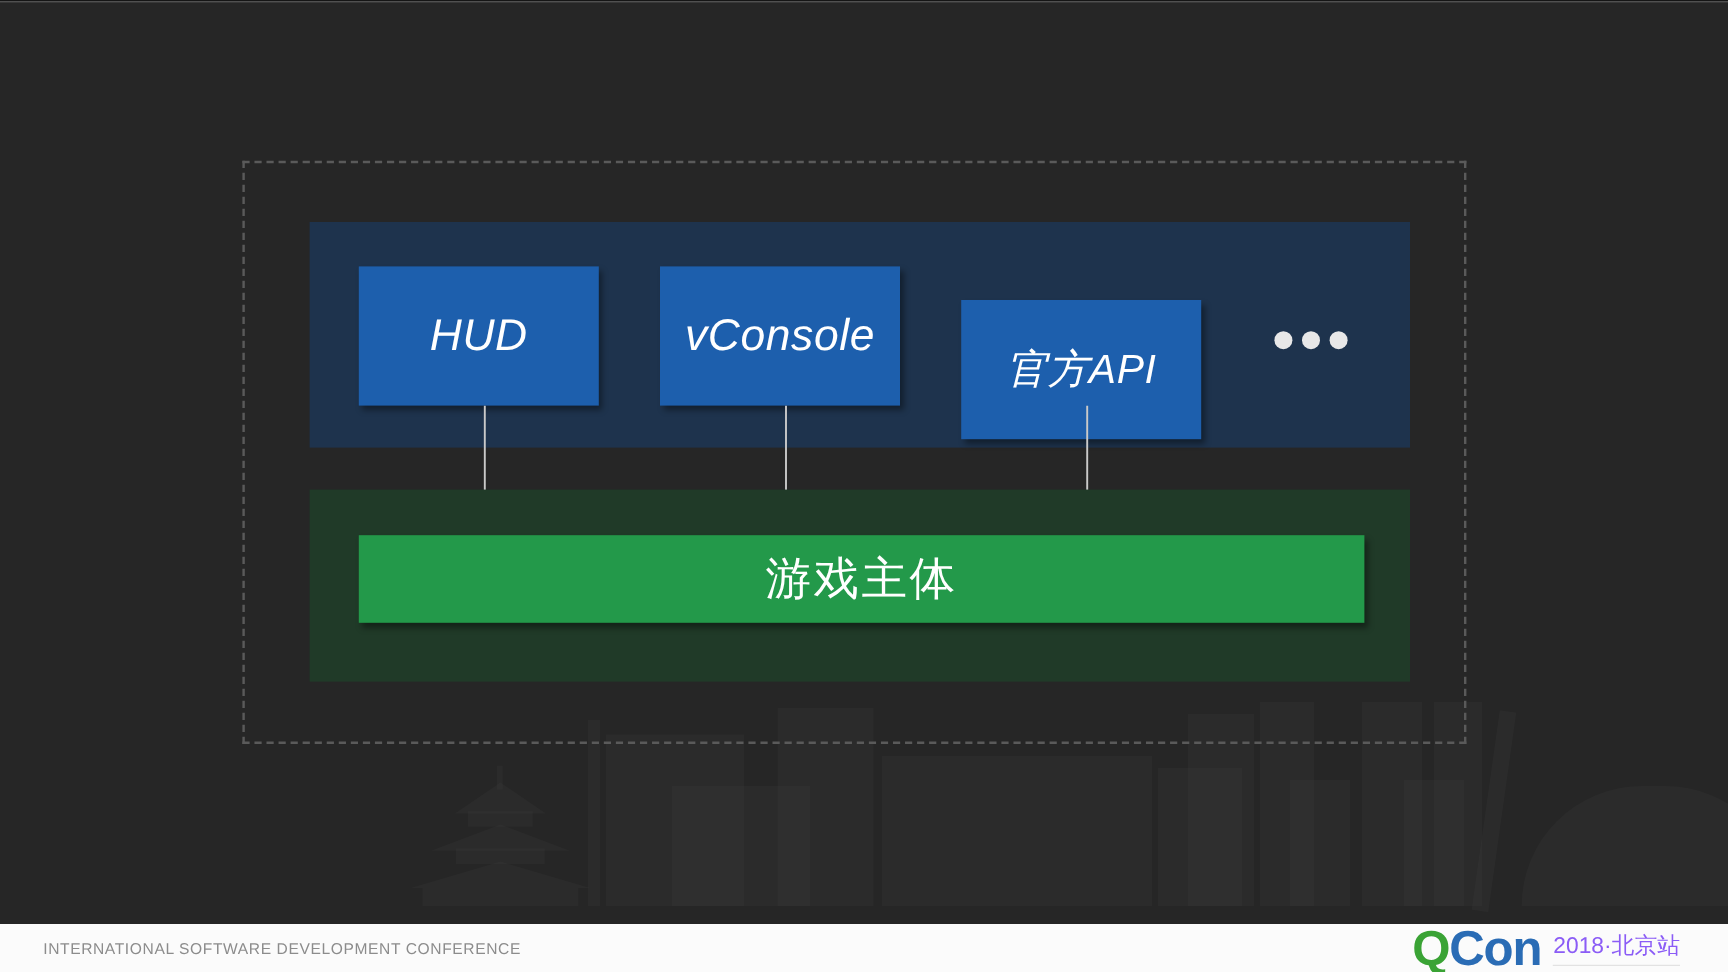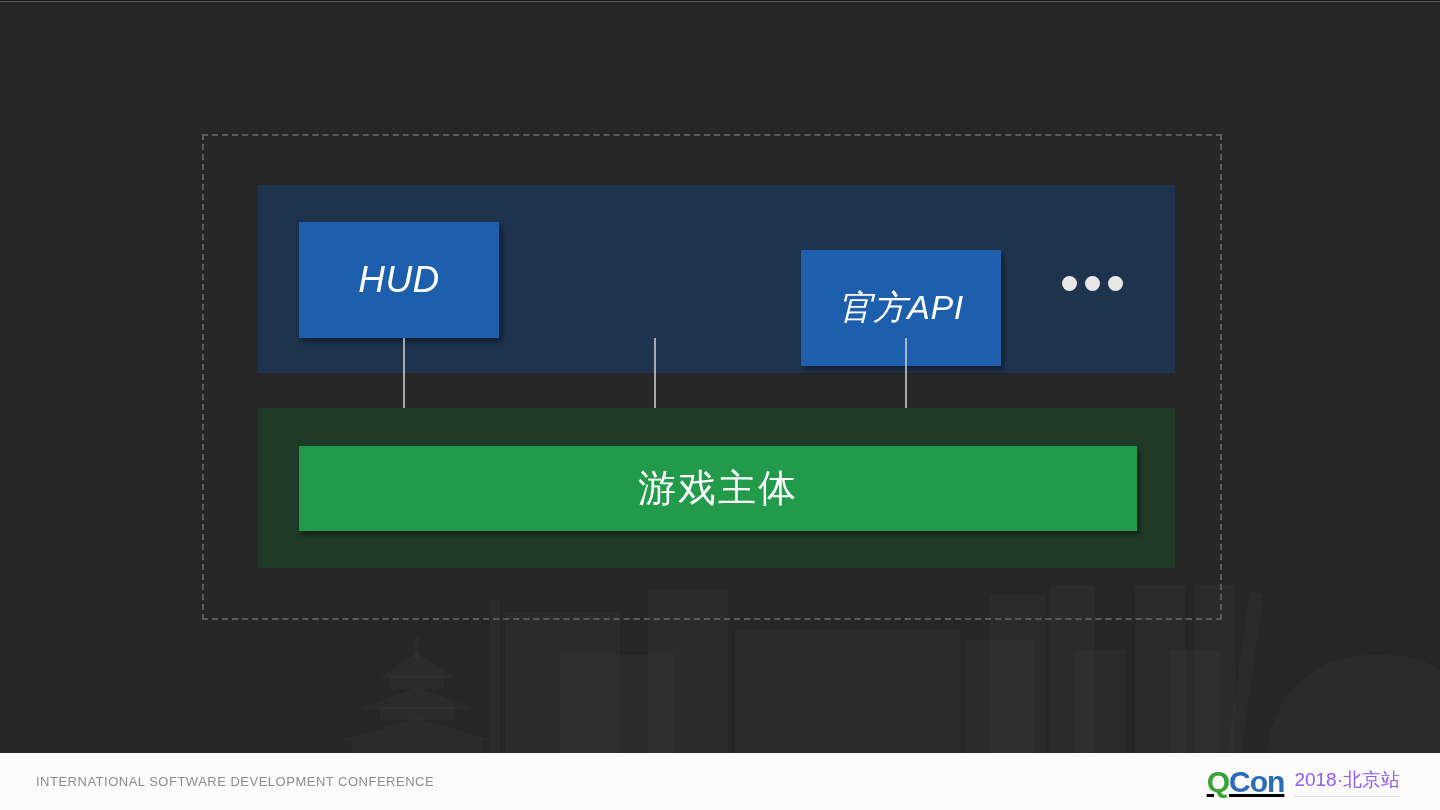--- a/index.html
+++ b/index.html
@@ -50,37 +50,37 @@
   .arrow-1 { left:396px; }
   .arrow-2 { left:647px; }
   .arrow-3 { left:898px; }
 
   
   .panel-bottom {
     position:absolute; left:258px; top:408px; width:917px; height:160px;
     background:#203a28;
   }
   .main-bar {
-    position:absolute; left:299px; top:446px; width:838px; height:85px;
+    position:absolute; left:299px; top:446px; width:838px; height:73px;
     background:#23994a; box-shadow:3px 4px 5px rgba(0,0,0,0.4);
     display:flex; align-items:center; justify-content:center;
     color:#ffffff; font-size:38px; letter-spacing:2px;
   }
 
   
   .footer {
-    position:absolute; left:0; right:0; bottom:0; height:57px;
+    position:absolute; left:0; right:0; bottom:0; height:40px;
     background:#fbfbfb; display:flex; align-items:center;
     justify-content:space-between; padding:0 40px 0 36px;
   }
   .conf-label {
     color:#8c8c8c; font-size:13px; letter-spacing:0.5px;
   }
   .logo-wrap { display:flex; align-items:center; }
-  .logo-qcon { font-size:30px; font-weight:700; letter-spacing:-1px; line-height:1;text-decoration:underline; }
+  .logo-qcon { font-size:41px; font-weight:700; letter-spacing:-1px; line-height:1; }
   .logo-q   { color:#3aa335; }
   .logo-con { color:#2a6cb5; }
   .logo-event {
     margin-left:10px; font-size:19px; color:#8b5cf6;
     padding-bottom:3px; border-bottom:1px solid #e2e2e2;
   }
 </style>
 </head>
 <body>
 
@@ -113,20 +113,23 @@
     <div class="sk-dome" style="left:1268px;top:655px;width:220px;height:100px;"></div>
   </div>
 
   <div class="dashed-frame"></div>
 
   <div class="panel-top"></div>
 
   <div class="plugin-box box-1">
     <span>HUD</span>
   </div>
+  <div class="plugin-box box-2">
+    <span>vConsole</span>
+  </div>
   <div class="plugin-box box-3">
     <span>官方API</span>
   </div>
 
   <div class="dots">
     <span class="dot"></span>
     <span class="dot"></span>
     <span class="dot"></span>
   </div>
 

